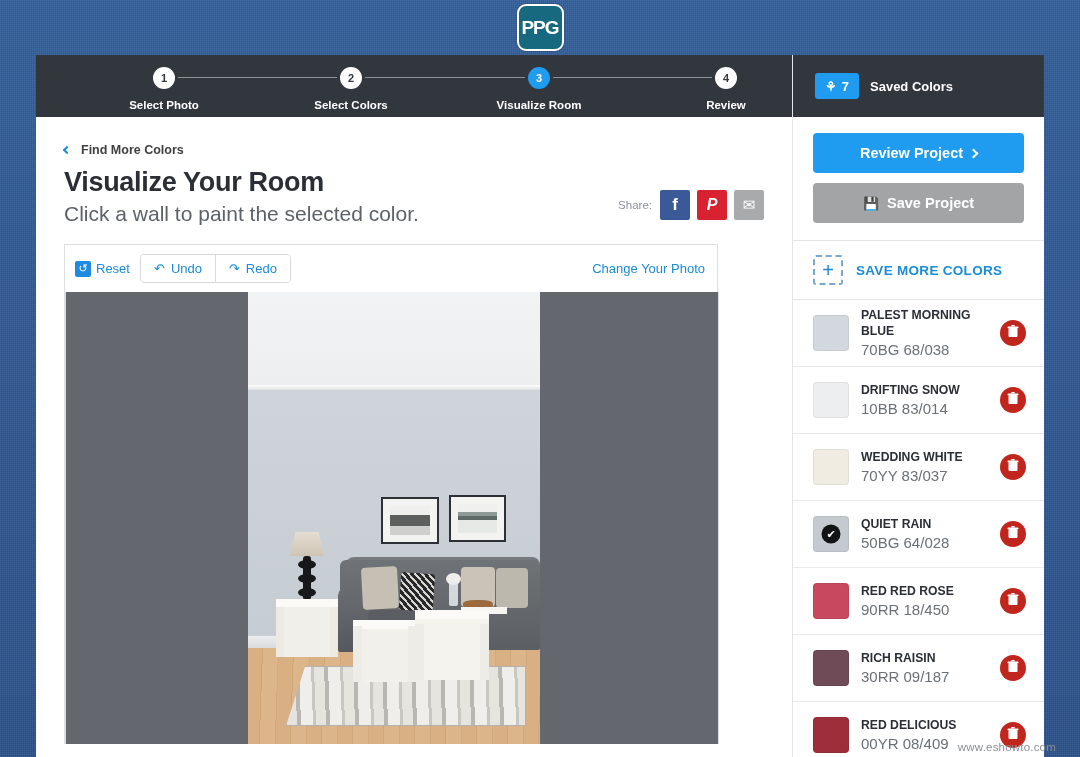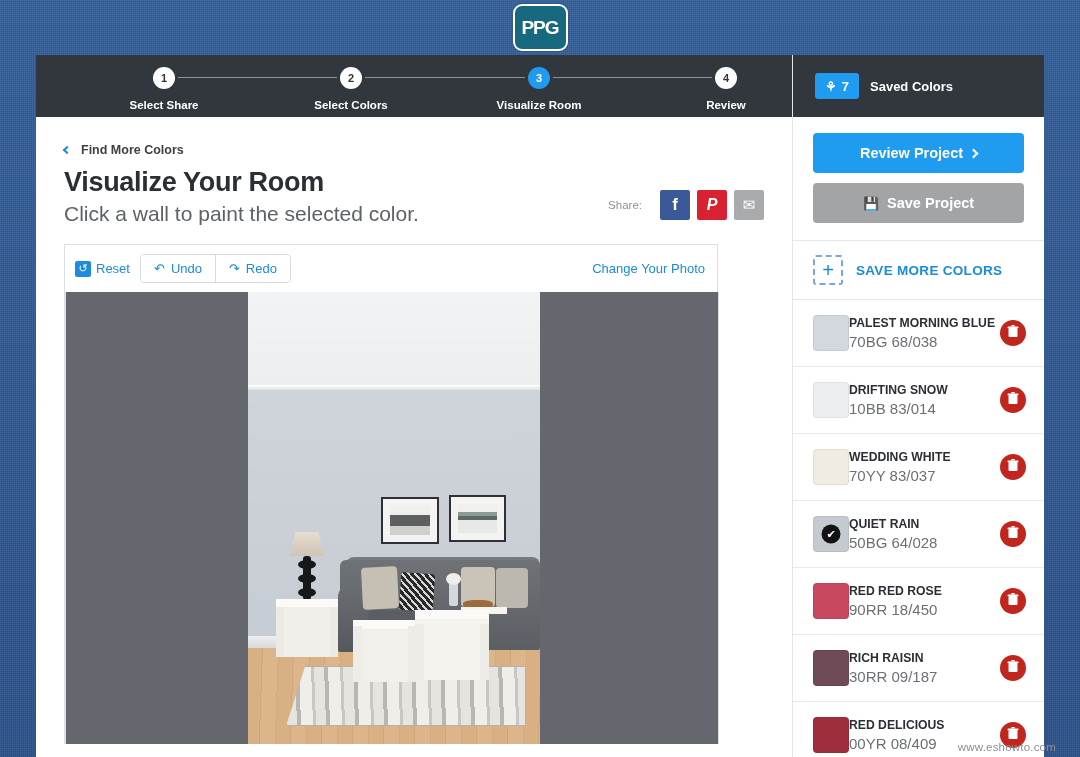--- a/index.html
+++ b/index.html
@@ -17,21 +17,21 @@
     position: relative;
   }
 
   
   .topbar {
     height: 55px; width: 1080px;
     display: flex; align-items: center; justify-content: center;
     position: relative;
   }
   .logo {
-    width: 55px; height: 47px;
+    width: 47px; height: 47px;
     border-radius: 9px;
     background: #16697f;
     border: 2px solid #ffffff;
     display: flex; align-items: center; justify-content: center;
     box-shadow: 0 0 0 1px rgba(0,0,0,0.12);
   }
   .logo-text {
     color: #ffffff; font-weight: bold; font-size: 19px;
     letter-spacing: -1px; line-height: 1;
   }
@@ -85,21 +85,21 @@
   .chev-left {
     display: inline-block; width: 6px; height: 6px;
     border-left: 2px solid #1a8cd8; border-bottom: 2px solid #1a8cd8;
     transform: rotate(45deg); margin-right: 1px;
   }
   .head-row { display: flex; align-items: flex-end; justify-content: space-between; margin-top: 10px; }
   .page-title { font-size: 27px; font-weight: bold; color: #2b2f35; letter-spacing: -0.3px; }
   .page-sub { font-size: 21px; color: #5d6268; margin-top: 4px; }
 
   .share-wrap { display: flex; align-items: center; gap: 7px; padding-bottom: 6px; }
-  .share-label { font-size: 11.5px; color: #8b9099; margin-right: 11px; }
+  .share-label { font-size: 11.5px; color: #8b9099; margin-right: 1px; }
   .share-btn {
     width: 30px; height: 30px; border-radius: 2px;
     display: flex; align-items: center; justify-content: center;
     cursor: pointer;
   }
   .fb { background: #3b5998; }
   .pin { background: #d82231; }
   .mail { background: #a8aaac; }
   .share-glyph { color: #ffffff; font-weight: bold; }
 
@@ -271,21 +271,21 @@
   }
   .plus-box {
     width: 30px; height: 30px; border: 2px dashed #7aa8d6; border-radius: 3px;
     display: flex; align-items: center; justify-content: center;
     color: #1a8cd8; font-size: 20px; line-height: 1;
   }
   .save-more-label { color: #1a8cd8; font-size: 13.5px; font-weight: bold; letter-spacing: 0.3px; }
 
   .color-list { overflow: hidden; }
   .color-row {
-    display: flex; align-items: center; 
+    display: flex; align-items: center; gap: 12px;
     padding: 11px 18px 11px 20px; border-bottom: 1px solid #e8eaec;
     height: 67px;
   }
   .swatch {
     width: 36px; height: 36px; border-radius: 4px; flex: 0 0 36px;
     position: relative; border: 1px solid rgba(0,0,0,0.06);
   }
   .swatch-check {
     position: absolute; left: 50%; top: 50%; transform: translate(-50%,-50%);
     width: 19px; height: 19px; border-radius: 50%; background: #111315;
@@ -319,21 +319,21 @@
 
   <div class="left-col">
 
     <div class="stepper">
       <div class="steps" id="steps-container">
           <div class="step-line" style="left: 142px; width: 159px;"></div>
           <div class="step-line" style="left: 329px; width: 160px;"></div>
           <div class="step-line" style="left: 517px; width: 159px;"></div>
           <div class="step" style="left: 63px;">
             <div class="step-badge">1</div>
-            <div class="step-label">Select Share</div>
+            <div class="step-label">Select Photo</div>
           </div>
           <div class="step" style="left: 250px;">
             <div class="step-badge">2</div>
             <div class="step-label">Select Colors</div>
           </div>
           <div class="step active" style="left: 438px;">
             <div class="step-badge">3</div>
             <div class="step-label">Visualize Room</div>
           </div>
           <div class="step" style="left: 625px;">

